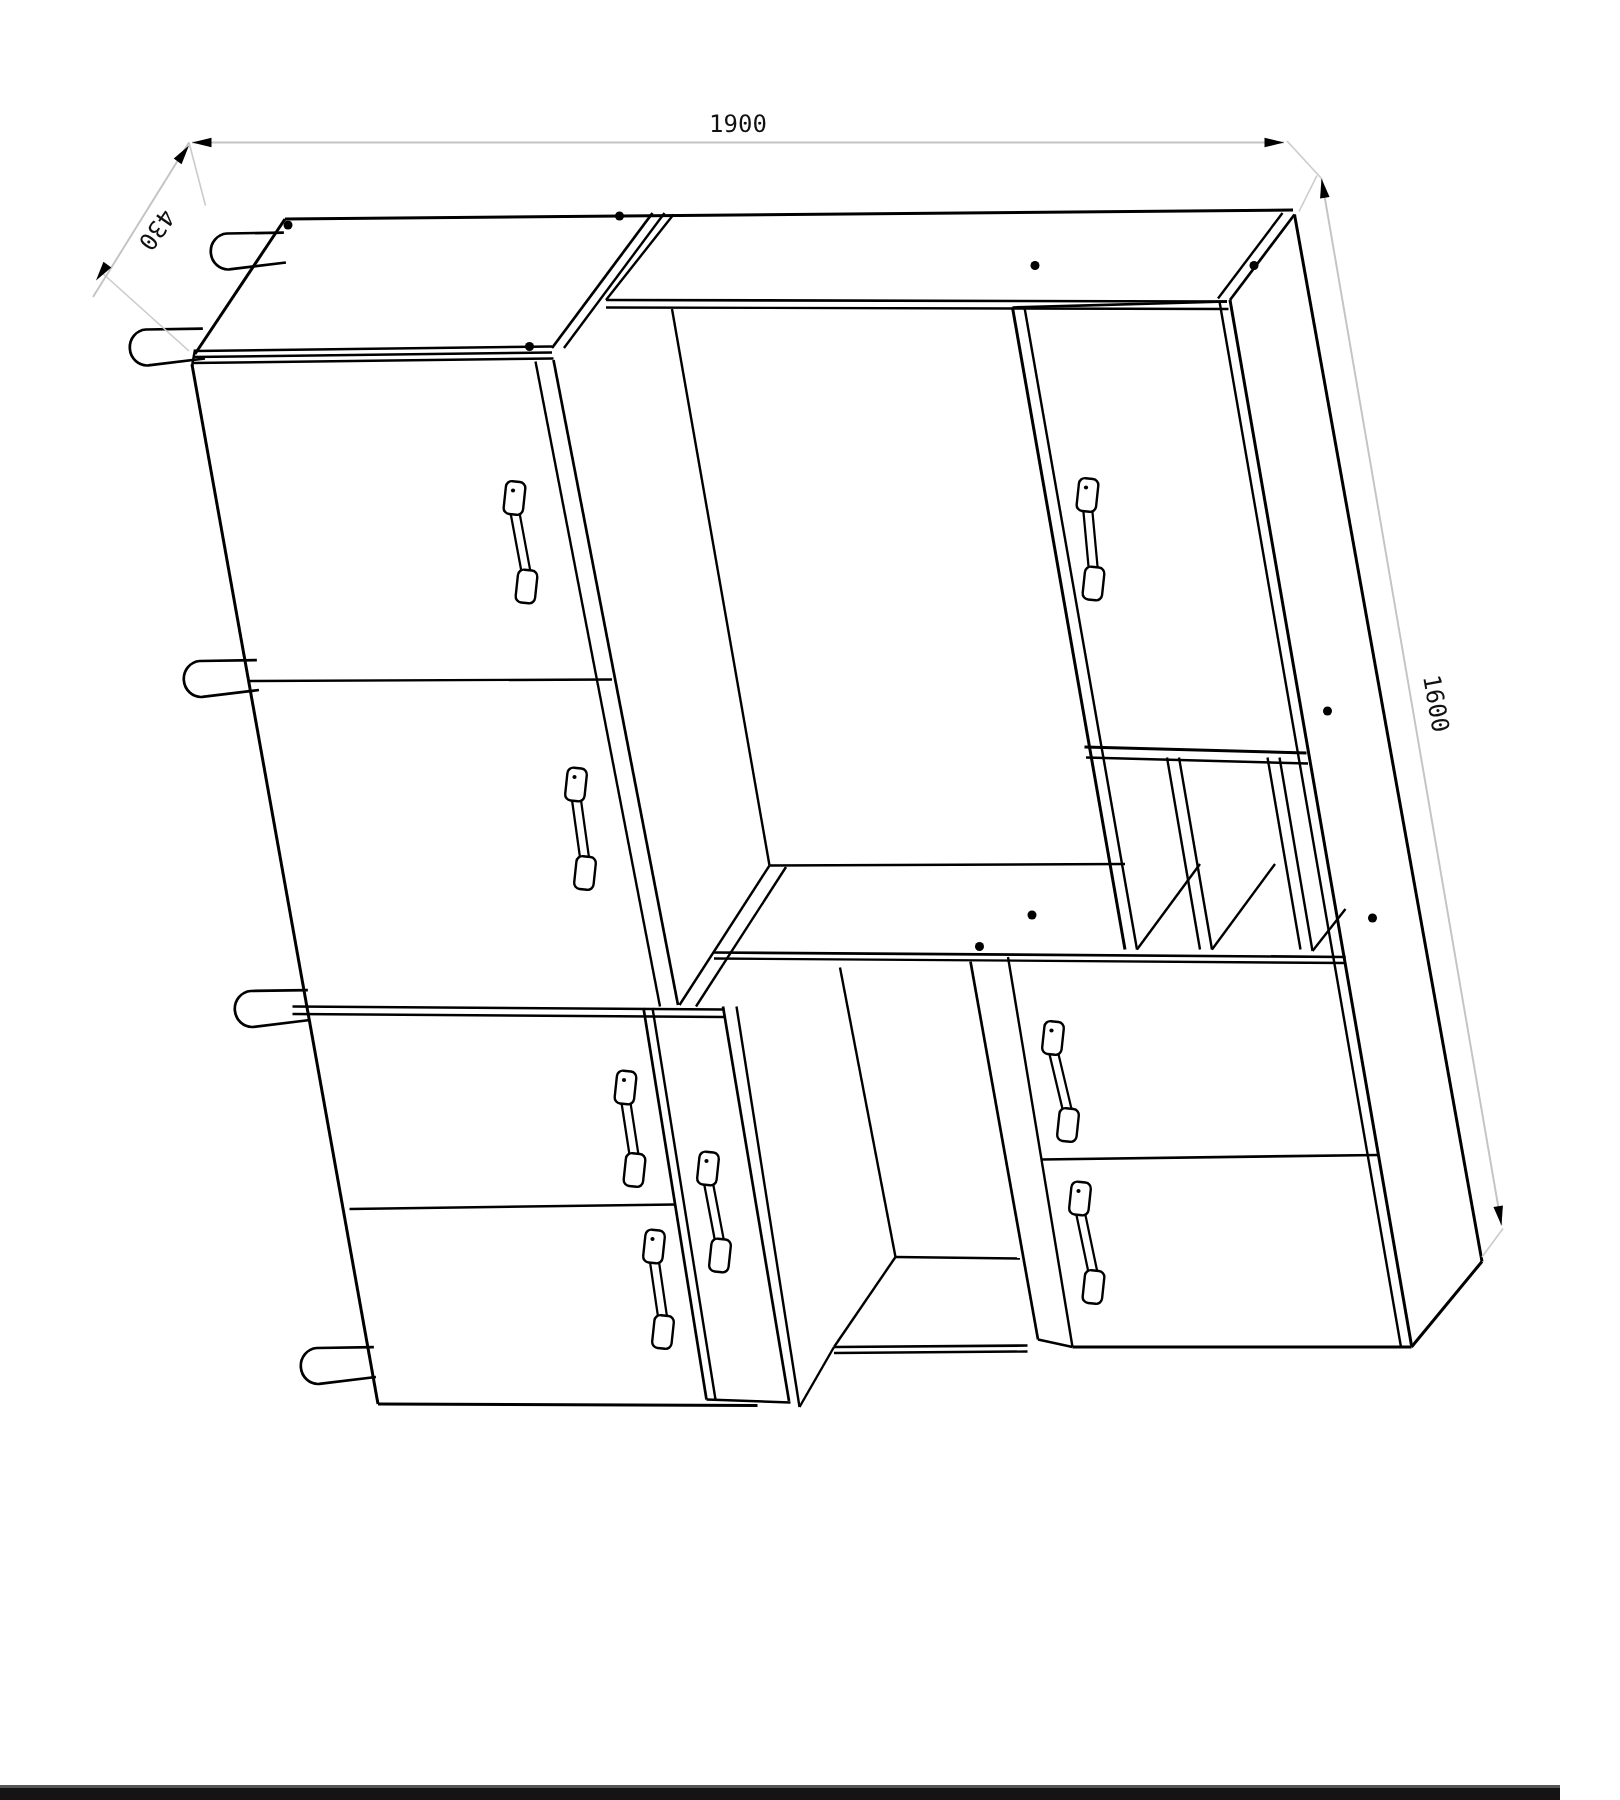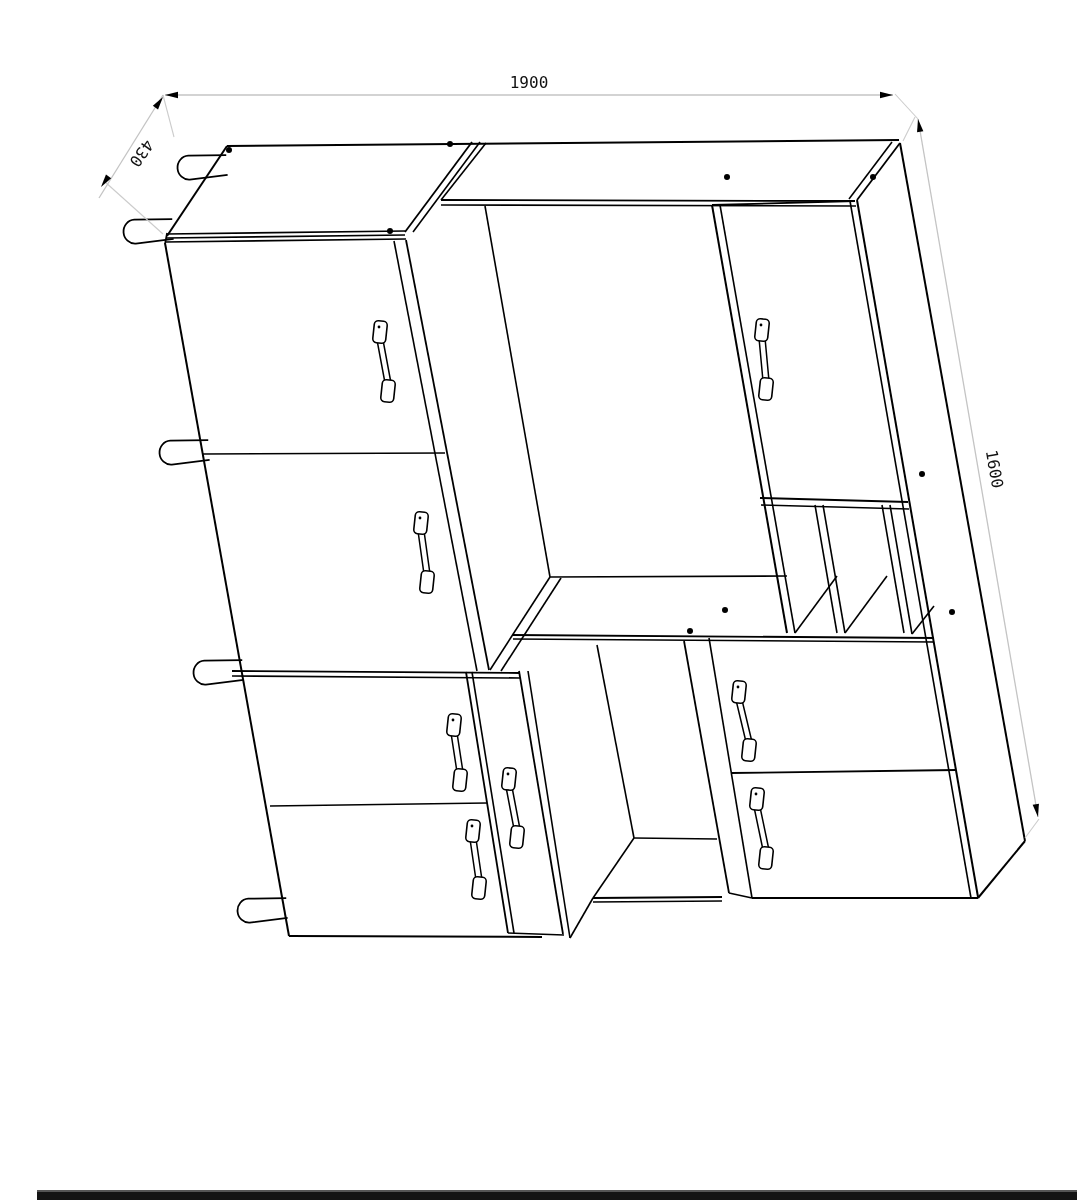--- a/index.html
+++ b/index.html
@@ -1,17 +1,17 @@
 <!DOCTYPE html>
 <html><head>
 <meta charset="utf-8">
 <style>
   html,body{margin:0;padding:0;background:#ffffff;}
   #stage{position:relative;width:1040px;height:1200px;background:#fff;overflow:hidden;
-         font-family:"DejaVu Sans Mono","Liberation Mono",monospace;padding-left:37px;}
+         font-family:"DejaVu Sans Mono","Liberation Mono",monospace;}
   svg{display:block}
   text{font-family:"DejaVu Sans Mono","Liberation Mono",monospace;}
 </style>
 </head>
 <body>
 
 <div id="stage">
     <svg width="1080" height="1200" viewBox="0 0 1080 1200">
       <rect x="0" y="0" width="1080" height="1200" fill="#ffffff"></rect>
       <g>

